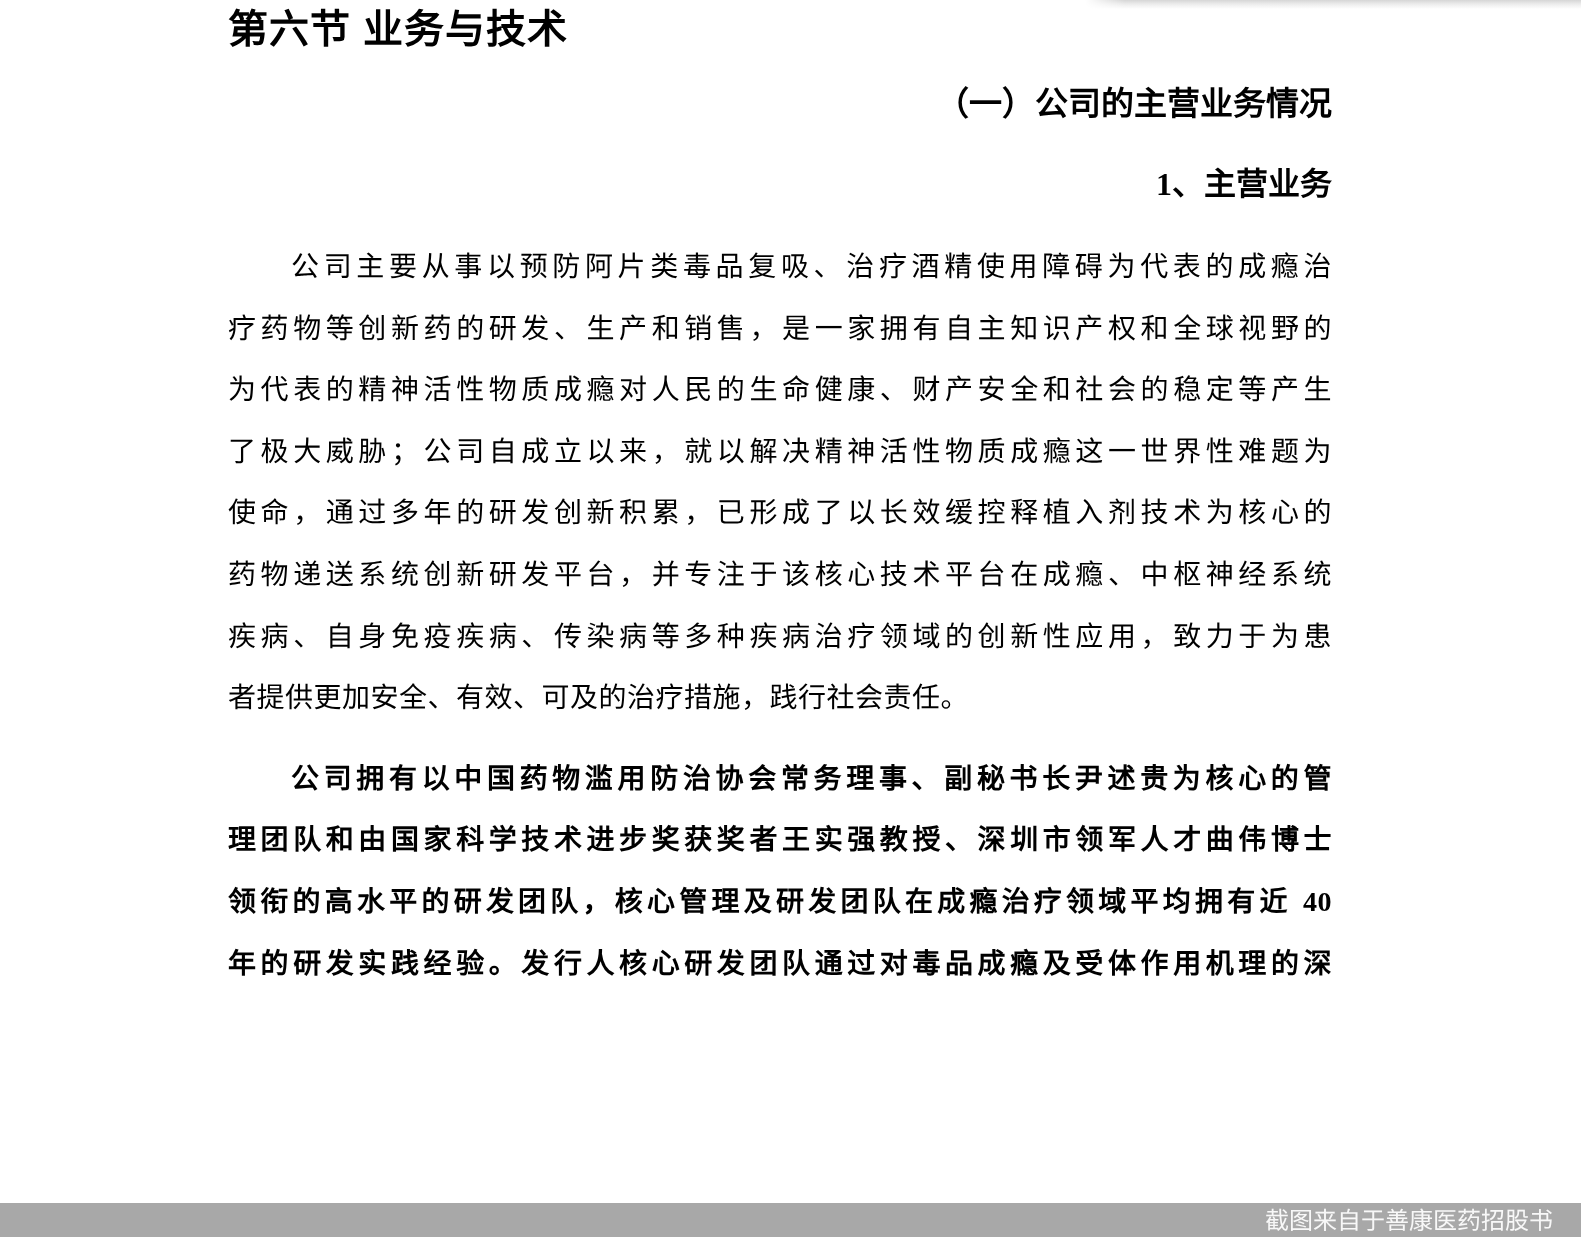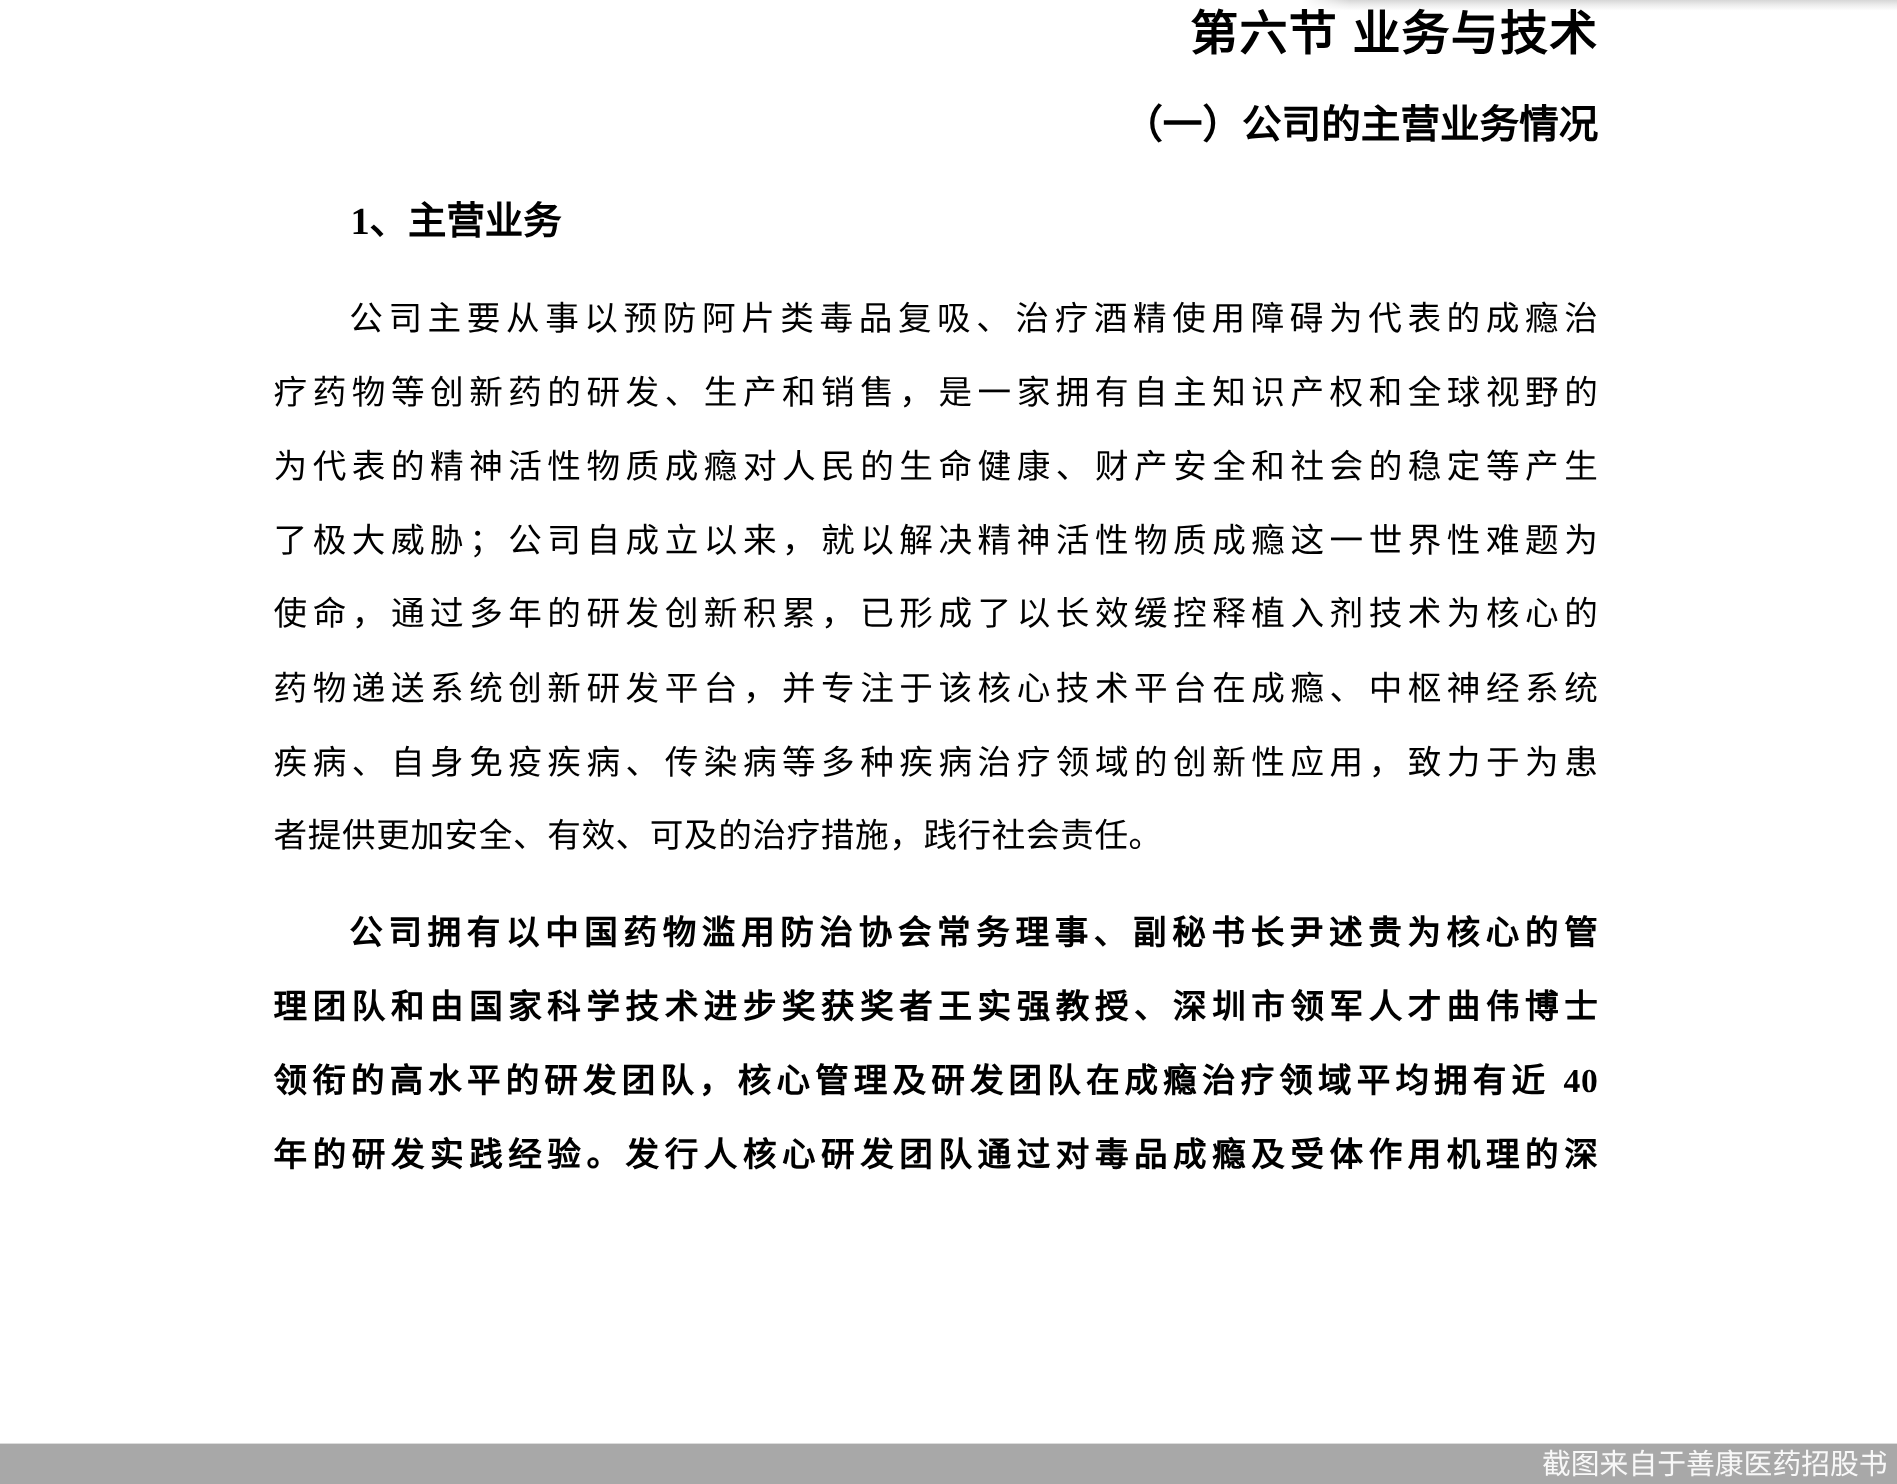--- a/index.html
+++ b/index.html
@@ -35,21 +35,21 @@
     width: 1104px;
     z-index: 1;
   }
 
   .doc-title {
     margin-top: 6px;
     font-family: "Liberation Sans", sans-serif;
     font-weight: bold;
     font-size: 40px;
     line-height: 46px;
-    text-align: right;
+    text-align: left;
     letter-spacing: 1px;
   }
 
   .h-main {
     margin-top: 40px;
     font-family: "Liberation Sans", sans-serif;
     font-weight: bold;
     font-size: 38px;
     line-height: 65px;
   }
@@ -68,20 +68,21 @@
     text-align: right;
   }
 
   .h-item {
     margin-top: 36px;
     margin-left: 64px;
     font-family: "Liberation Serif", serif;
     font-weight: bold;
     font-size: 32px;
     line-height: 44px;
+    text-align: right;
   }
 
   .para {
     font-size: 28px;
     line-height: 61.6px;
     letter-spacing: 0.5px;
   }
   .para-1 { margin-top: 30px; }
   .para-2 { margin-top: 19px; font-weight: bold; }
 
@@ -97,21 +98,21 @@
     position: absolute;
     left: 0;
     top: 1203px;
     width: 1581px;
     height: 34px;
     background: #a8a8a8;
     z-index: 0;
   }
   .watermark-text {
     position: absolute;
-    right: 8px;
+    right: 28px;
     top: 1205px;
     height: 32px;
     line-height: 32px;
     font-size: 24px;
     color: #f8f8f8;
     font-family: "Liberation Sans", sans-serif;
     z-index: 2;
   }
 </style>
 </head>

